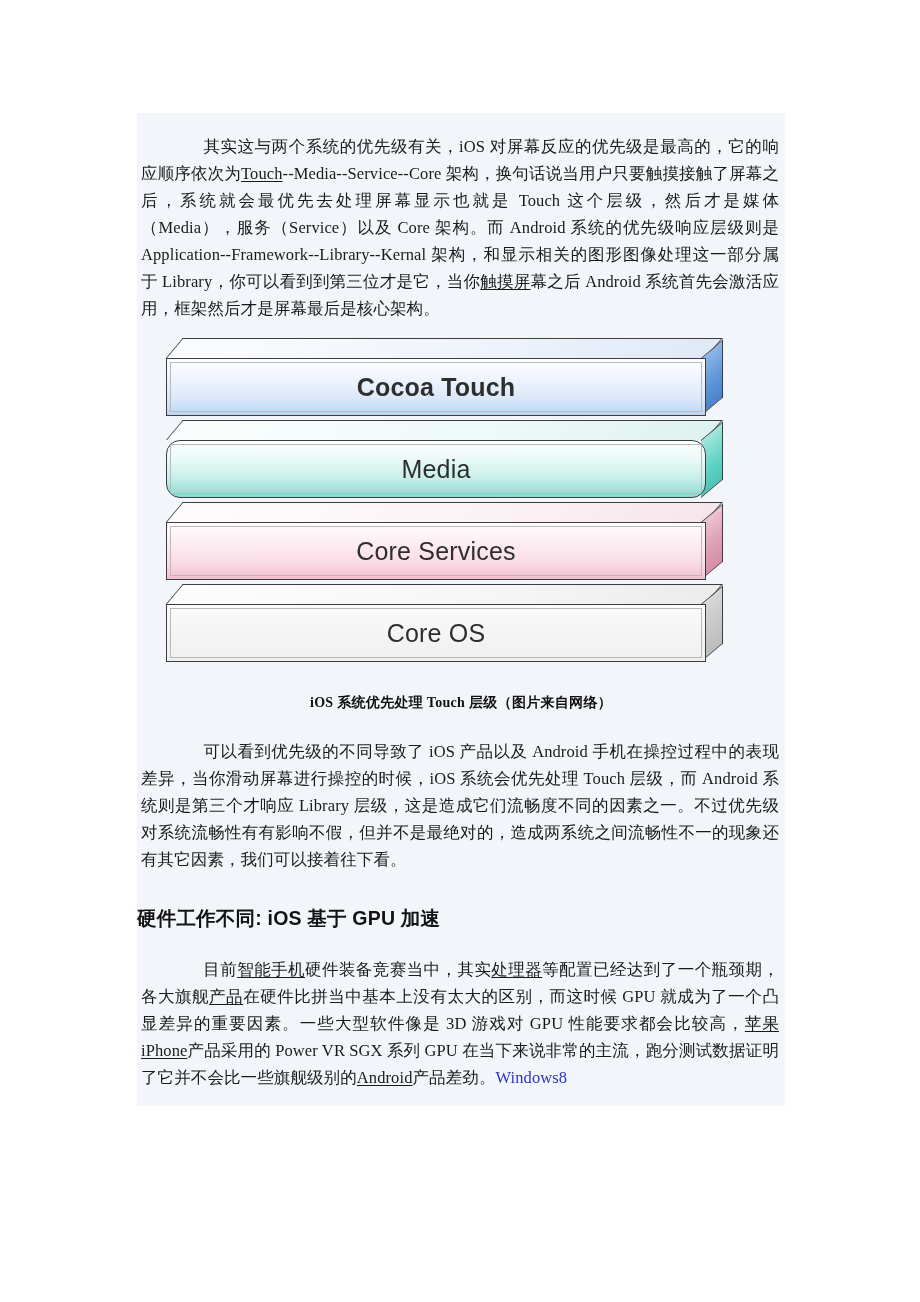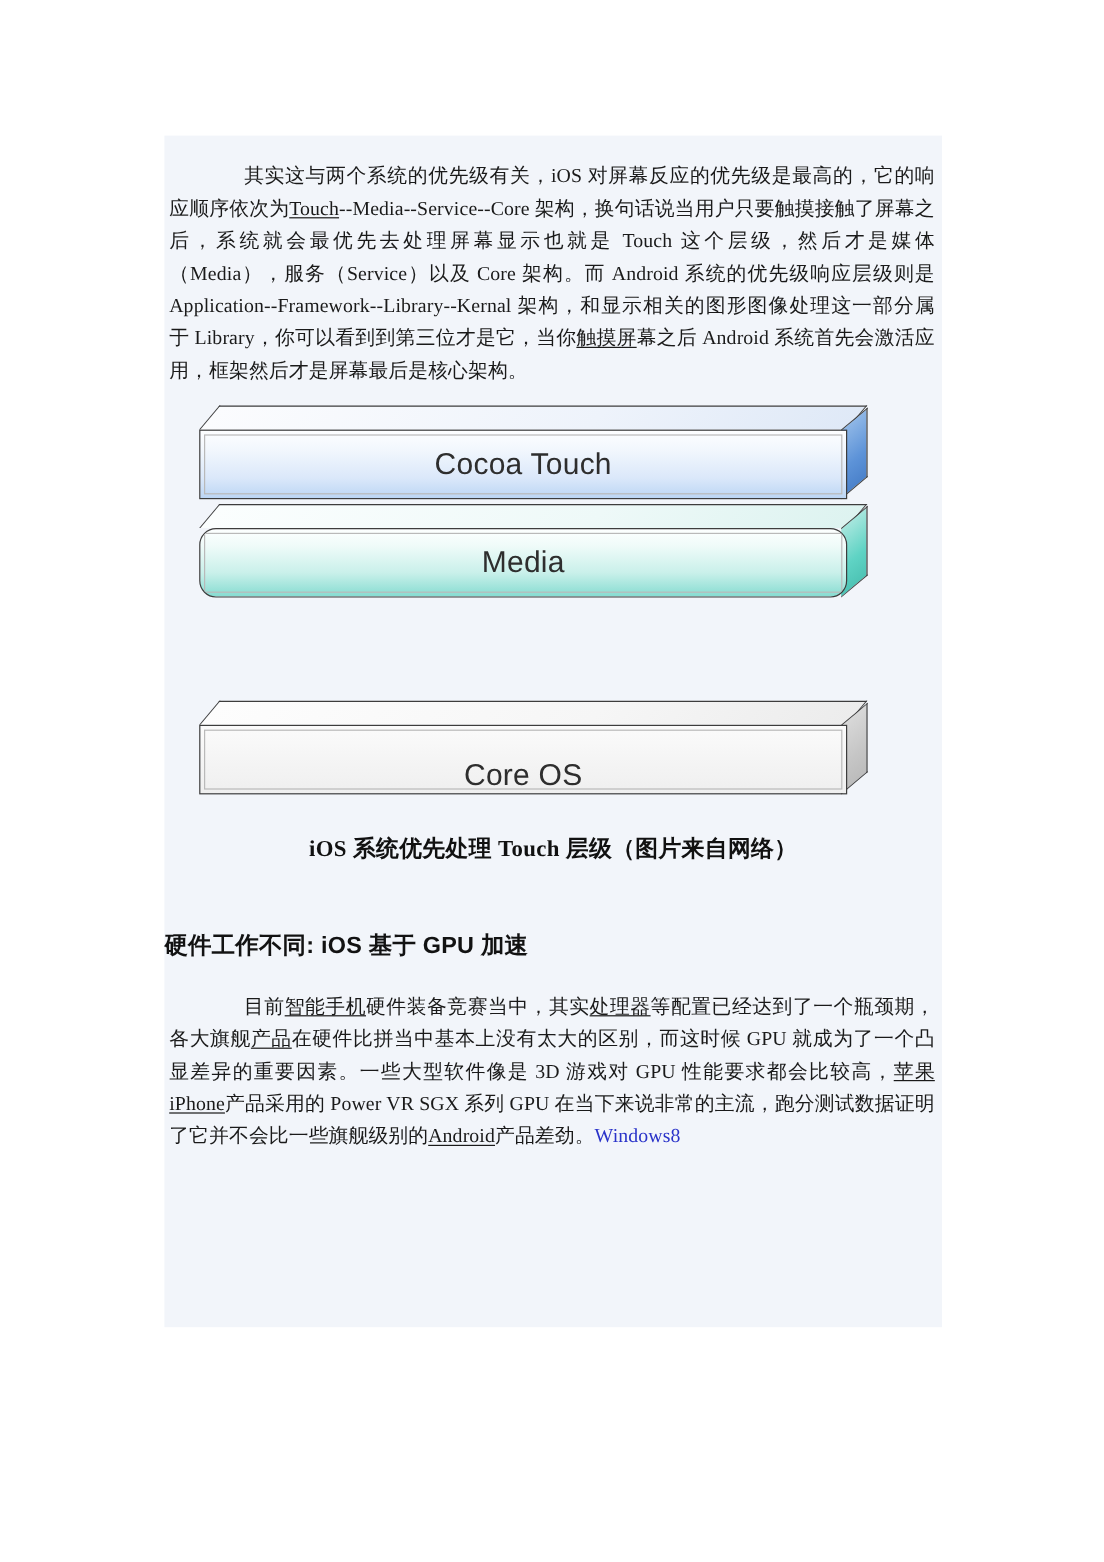--- a/index.html
+++ b/index.html
@@ -136,40 +136,40 @@
   }
 
   
   #layer-cocoa  { top: 0px; }
   #layer-media  { top: 82px; }
   #layer-core-services { top: 164px; }
   #layer-core-os { top: 246px; }
 
   
   #layer-cocoa .top { background: linear-gradient(90deg,#fbfcfe 0%,#eef3fb 60%,#dfe9f7 100%); }
-  #layer-cocoa .front { background: linear-gradient(180deg,#fdfeff 0%,#f2f7fd 28%,#dbe8fa 70%,#bcd6f4 100%); }
+  #layer-cocoa .front { background: linear-gradient(180deg,#fdfeff 0%,#f2f7fd 28%,#dbe8fa 70%,#bcd6f4 100%); font-weight: bold; }
   #layer-cocoa .side { background: linear-gradient(180deg,#8fb7e6 0%,#5d93d8 60%,#4b82cb 100%); }
 
   #layer-media .top { background: linear-gradient(90deg,#fbfefe 0%,#eef9f8 60%,#ddf3f0 100%); }
   #layer-media .front { background: linear-gradient(180deg,#fdffff 0%,#effbf9 25%,#c9f0ea 65%,#86dcd1 100%); border-radius: 14px; }
   #layer-media .side { background: linear-gradient(180deg,#a6e6dd 0%,#5fd3c4 60%,#4ec4b5 100%); }
 
   #layer-core-services .top { background: linear-gradient(90deg,#fefcfd 0%,#fbf2f5 60%,#f6e6ec 100%); }
   #layer-core-services .front { background: linear-gradient(180deg,#fffdfe 0%,#fdf1f5 28%,#fbdce7 70%,#f4bfd1 100%); }
   #layer-core-services .side { background: linear-gradient(180deg,#eec3d2 0%,#dd9db4 60%,#d68fa8 100%); }
 
   #layer-core-os .top { background: linear-gradient(90deg,#fdfdfd 0%,#f6f6f6 60%,#ececec 100%); }
-  #layer-core-os .front { background: linear-gradient(180deg,#fbfbfb 0%,#f6f6f6 40%,#efefef 100%); align-items: flex-end; }
+  #layer-core-os .front { background: linear-gradient(180deg,#fbfbfb 0%,#f6f6f6 40%,#efefef 100%); }
   #layer-core-os .side { background: linear-gradient(180deg,#d8d8d8 0%,#c6c6c6 60%,#bcbcbc 100%); }
 
   .fig-caption {
     margin: 6px 0 0 0;
     text-align: center;
     font-family: "Liberation Serif", "DejaVu Serif", serif;
-    font-size: 19px;
+    font-size: 14px;
     font-weight: bold;
     color: #111;
     letter-spacing: 0.3px;
   }
 
   h2.section-heading {
     margin: 32px 0 0 0;
     padding: 0;
     font-family: "Liberation Sans", "DejaVu Sans", sans-serif;
     font-size: 19.5px;
@@ -207,36 +207,45 @@
 
         <div class="layer" id="layer-media">
           <div class="top"></div>
           <div class="side"></div>
           <div class="front">
             <div class="inner"></div>
             <span class="label">Media</span>
           </div>
         </div>
 
+        <div class="layer" id="layer-core-services">
+          <div class="top"></div>
+          <div class="side"></div>
+          <div class="front">
+            <div class="inner"></div>
+            <span class="label">Core Services</span>
+          </div>
+        </div>
 
         <div class="layer" id="layer-core-os">
           <div class="top"></div>
           <div class="side"></div>
           <div class="front">
             <div class="inner"></div>
             <span class="label">Core OS</span>
           </div>
         </div>
 
       </div>
       <div class="fig-caption">iOS 系统优先处理 Touch 层级（图片来自网络）</div>
     </div>
 
     <div class="spacer-22"></div>
 
+    <p class="body-text"><span class="indent"></span><span>可以看到优先级的不同导致了 iOS 产品以及 Android 手机在操控过程中的表现差异，当你滑动屏幕进行操控的时候，iOS 系统会优先处理 Touch 层级，而 Android 系统则是第三个才响应 Library 层级，这是造成它们流畅度不同的因素之一。不过优先级对系统流畅性有有影响不假，但并不是最绝对的，造成两系统之间流畅性不一的现象还有其它因素，我们可以接着往下看。</span></p>
 
     <h2 class="section-heading">硬件工作不同: iOS 基于 GPU 加速</h2>
 
     <div class="spacer-20"></div>
 
     <p class="body-text"><span class="indent"></span><span>目前</span><span class="u">智能手机</span><span>硬件装备竞赛当中，其实</span><span class="u">处理器</span><span>等配置已经达到了一个瓶颈期，各大旗舰</span><span class="u">产品</span><span>在硬件比拼当中基本上没有太大的区别，而这时候 GPU 就成为了一个凸显差异的重要因素。一些大型软件像是 3D 游戏对 GPU 性能要求都会比较高，</span><span class="u">苹果 iPhone</span><span>产品采用的 Power VR SGX 系列 GPU 在当下来说非常的主流，跑分测试数据证明了它并不会比一些旗舰级别的</span><span class="u">Android</span><span>产品差劲。</span><span class="lnk">Windows8</span></p>
 
   </div>
 </div>
 

